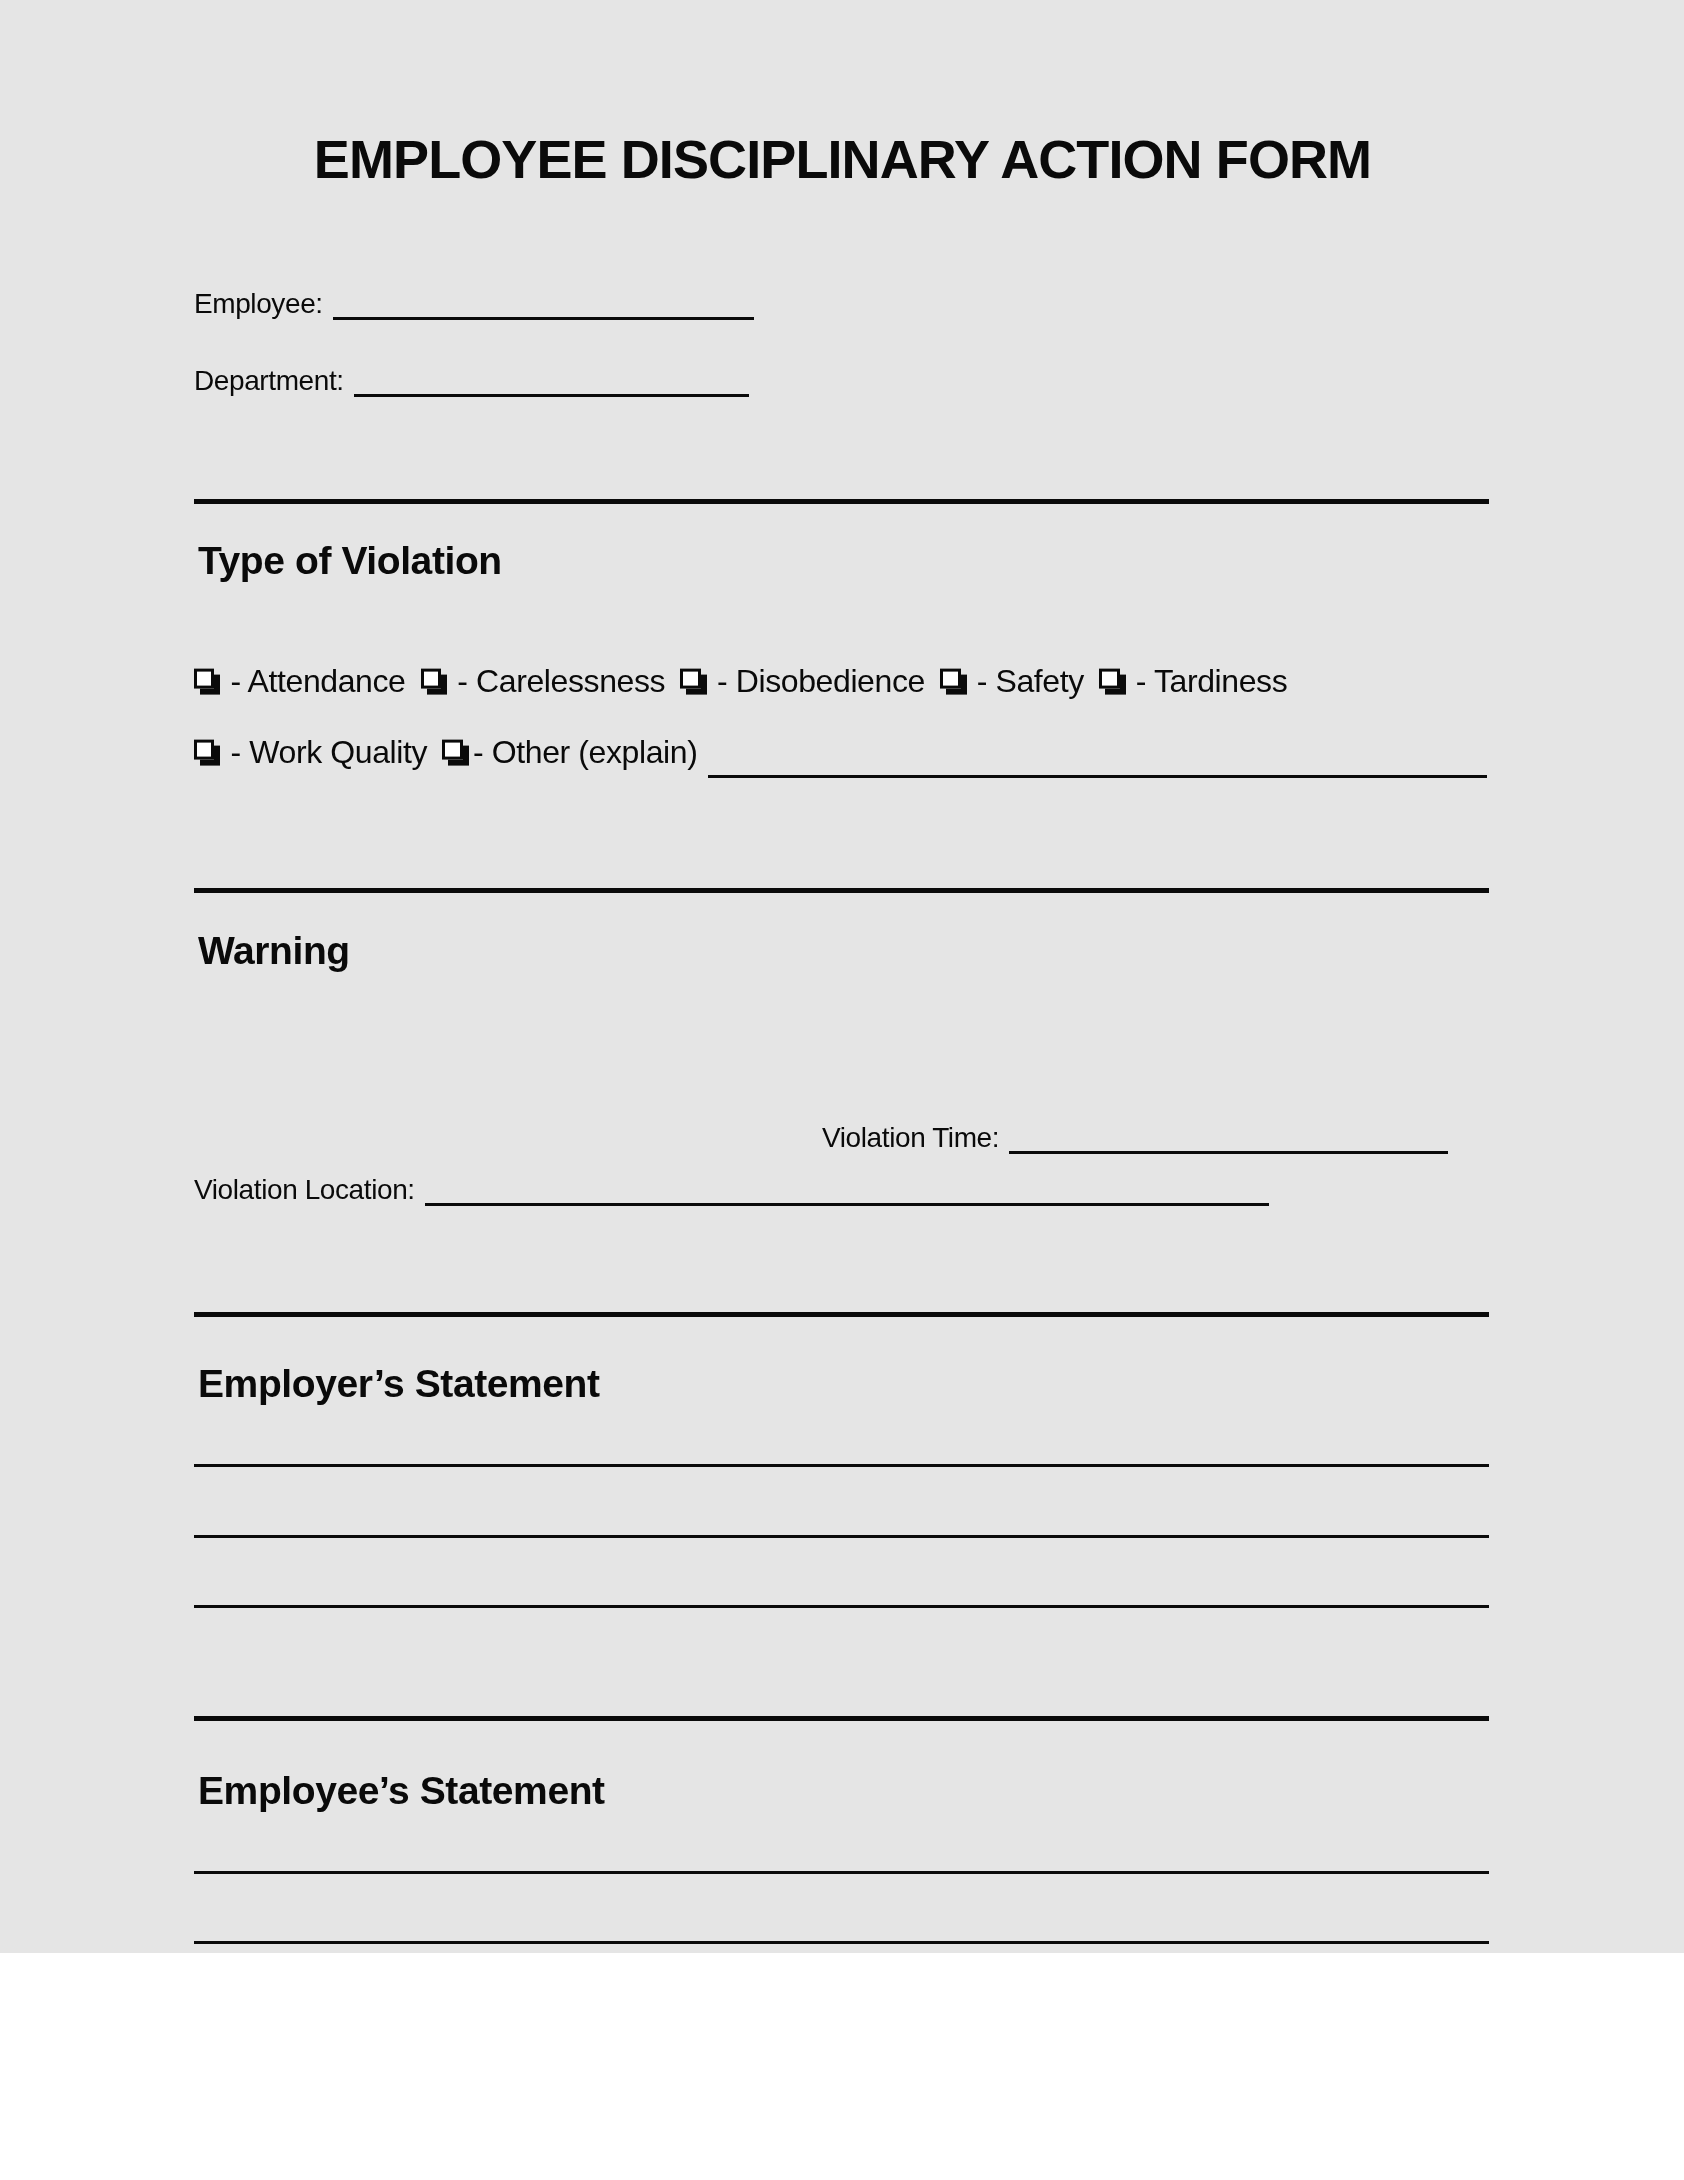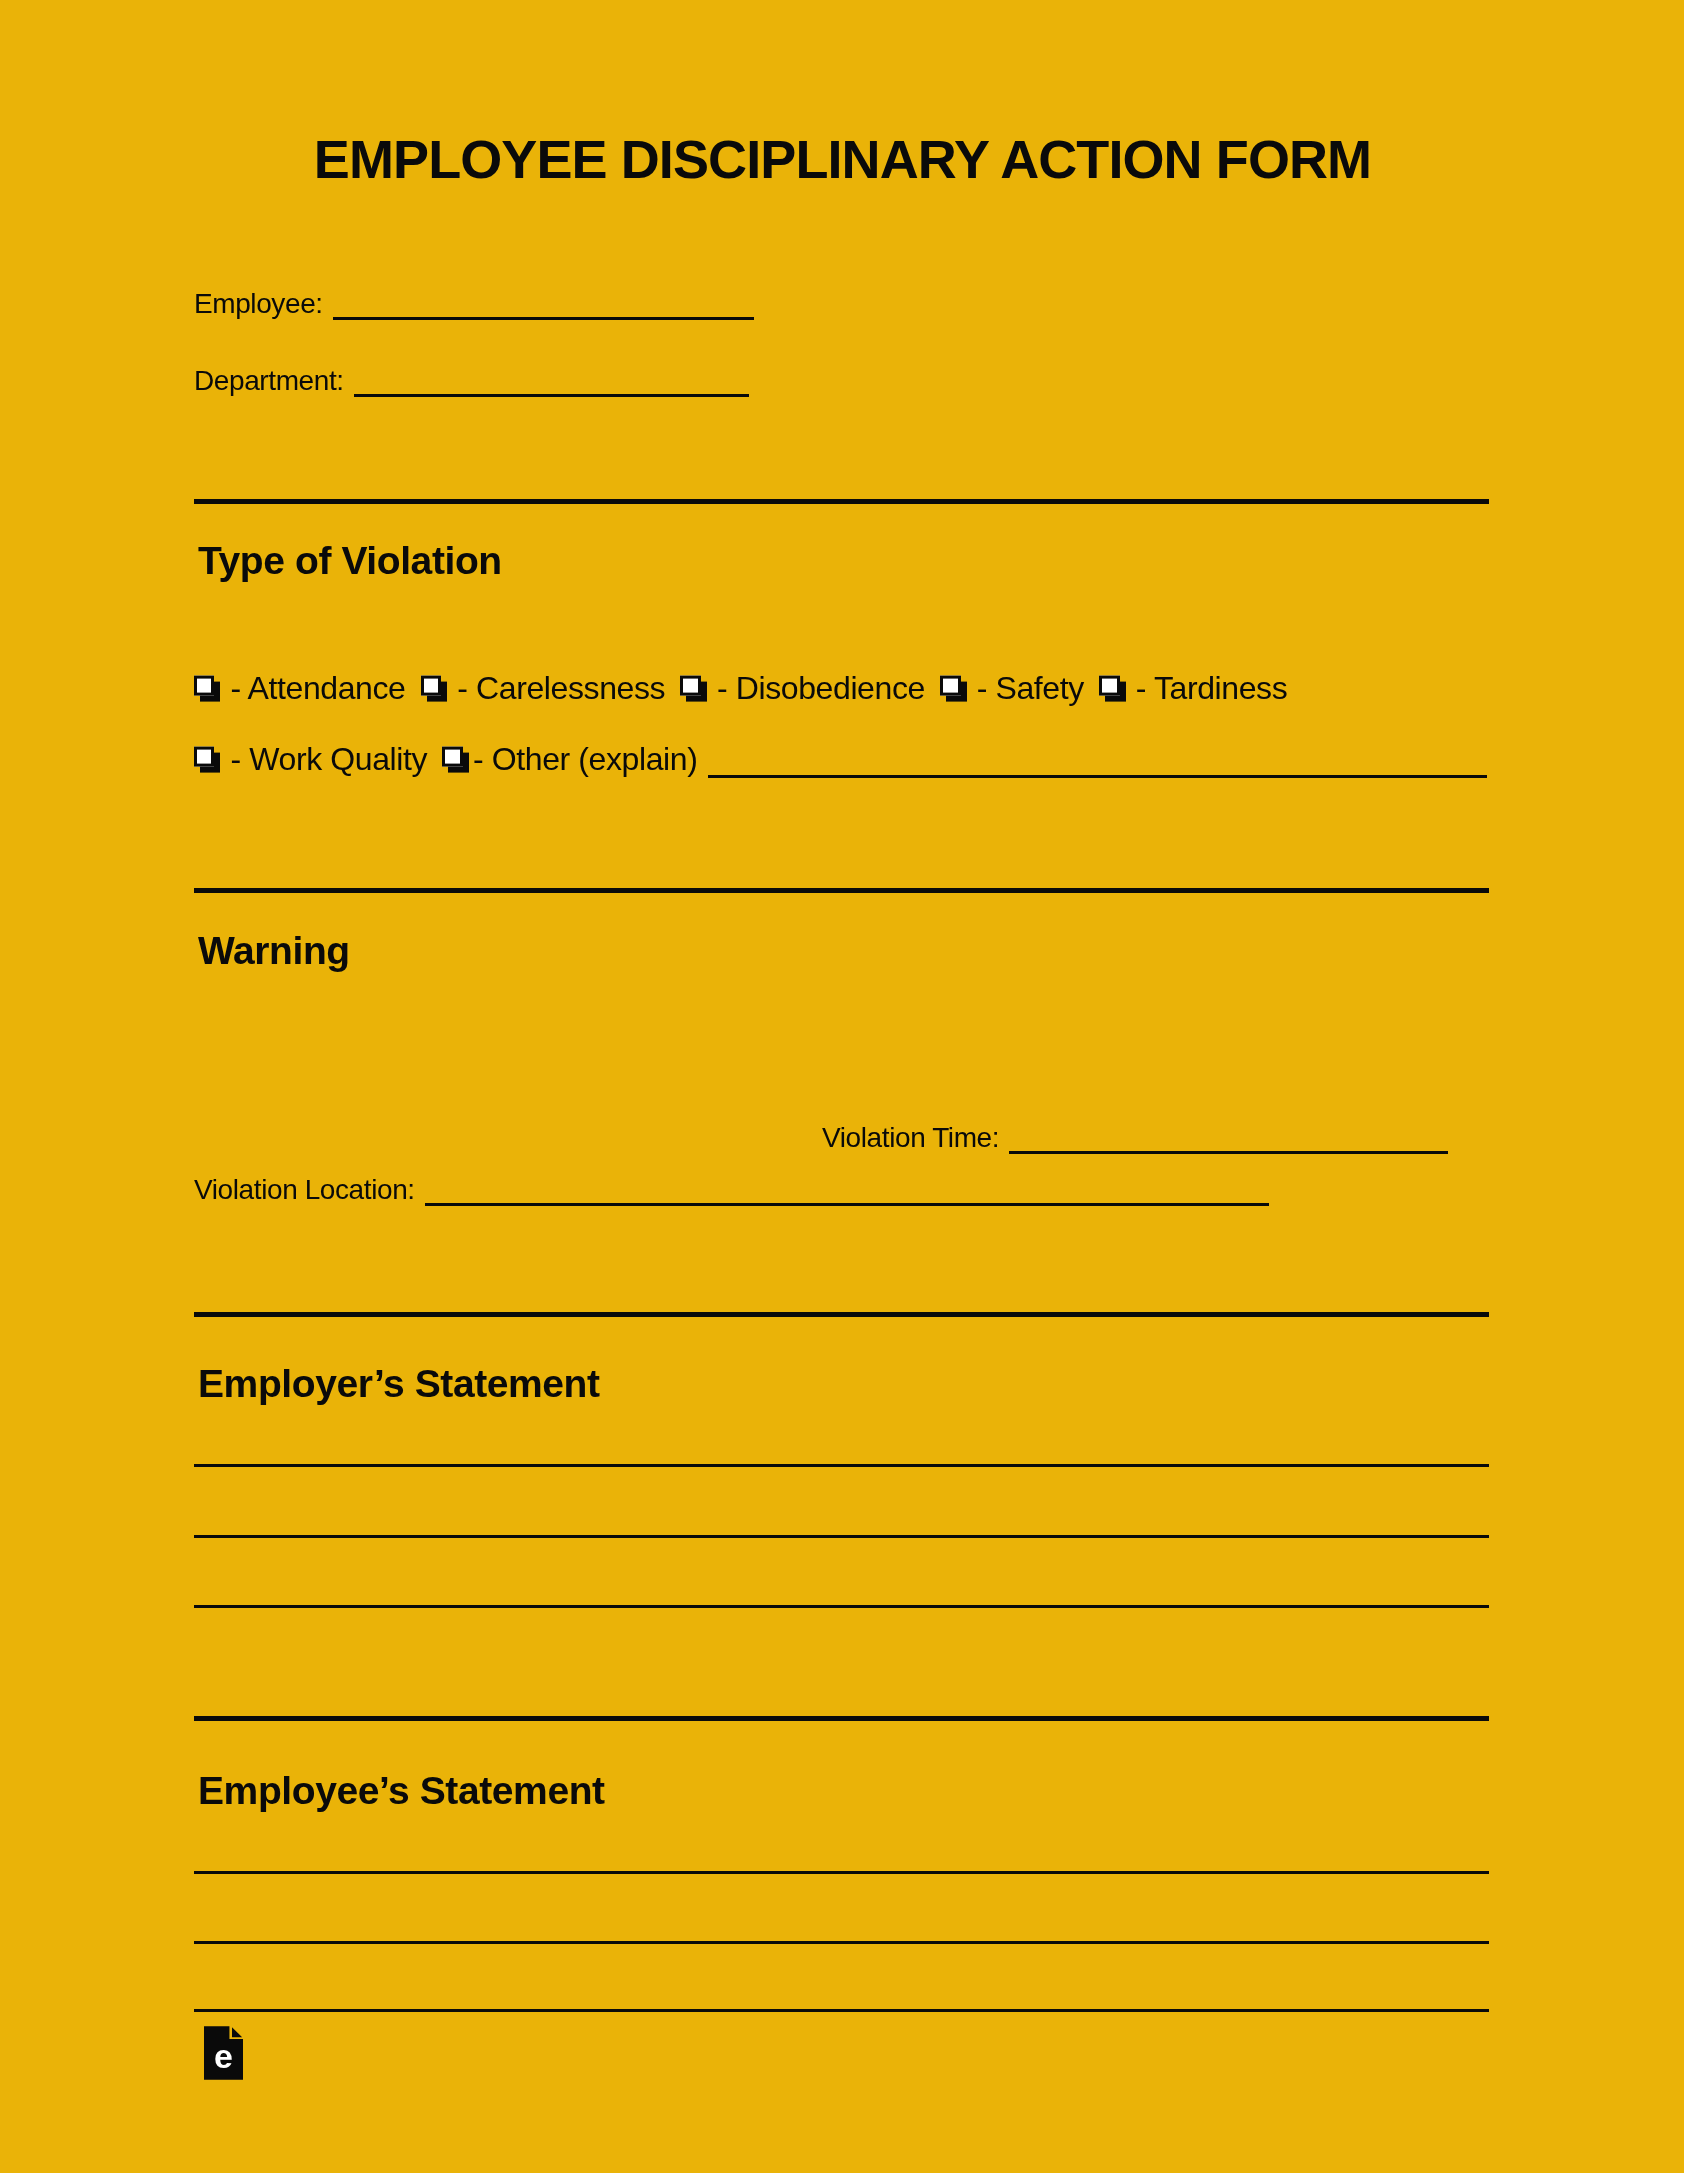--- a/index.html
+++ b/index.html
@@ -1,19 +1,19 @@
 <!DOCTYPE html>
 <html style="font-size:13.6px"><head>
 <meta charset="utf-8">
 <style>
   html,body{margin:0;padding:0;background:#ffffff;}
   .page{
     position:relative;
-    width:1685px;height:2173px;
-    background:#eab308;
+    width:1685px;height:1953px;
+    background:#e5e5e5;
     font-family:"Liberation Sans","DejaVu Sans",sans-serif;
     color:#0a0a0a;
     overflow:hidden;
   }
   .title{
     position:absolute;top:128px;left:0;width:100%;
     text-align:center;font-size:54px;font-weight:bold;letter-spacing:-0.9px;
     margin:0;
   }
   .frow{
@@ -27,21 +27,21 @@
   .divider{
     position:absolute;left:194px;right:196px;height:0;
     border-top:5.1px solid #0a0a0a;
   }
   .h2{
     position:absolute;left:194px;margin:4px;
     font-size:39px;font-weight:bold;letter-spacing:-0.4px;
   }
   .cbrow{
     position:absolute;left:194px;right:198px;
-    display:flex;align-items:flex-end;
+    display:flex;align-items:flex-start;
     font-size:32px;letter-spacing:-0.4px;white-space:nowrap;
   }
   .cbitem{display:inline-flex;align-items:baseline;}
   .cbitem + .cbitem{margin-left:15.3px;}
   .cbx{
     position:relative;display:inline-block;
     width:26.4px;height:26.4px;flex:none;margin-right:10.2px;
     transform:translateY(2.6px);
   }
   .cbx::after{

